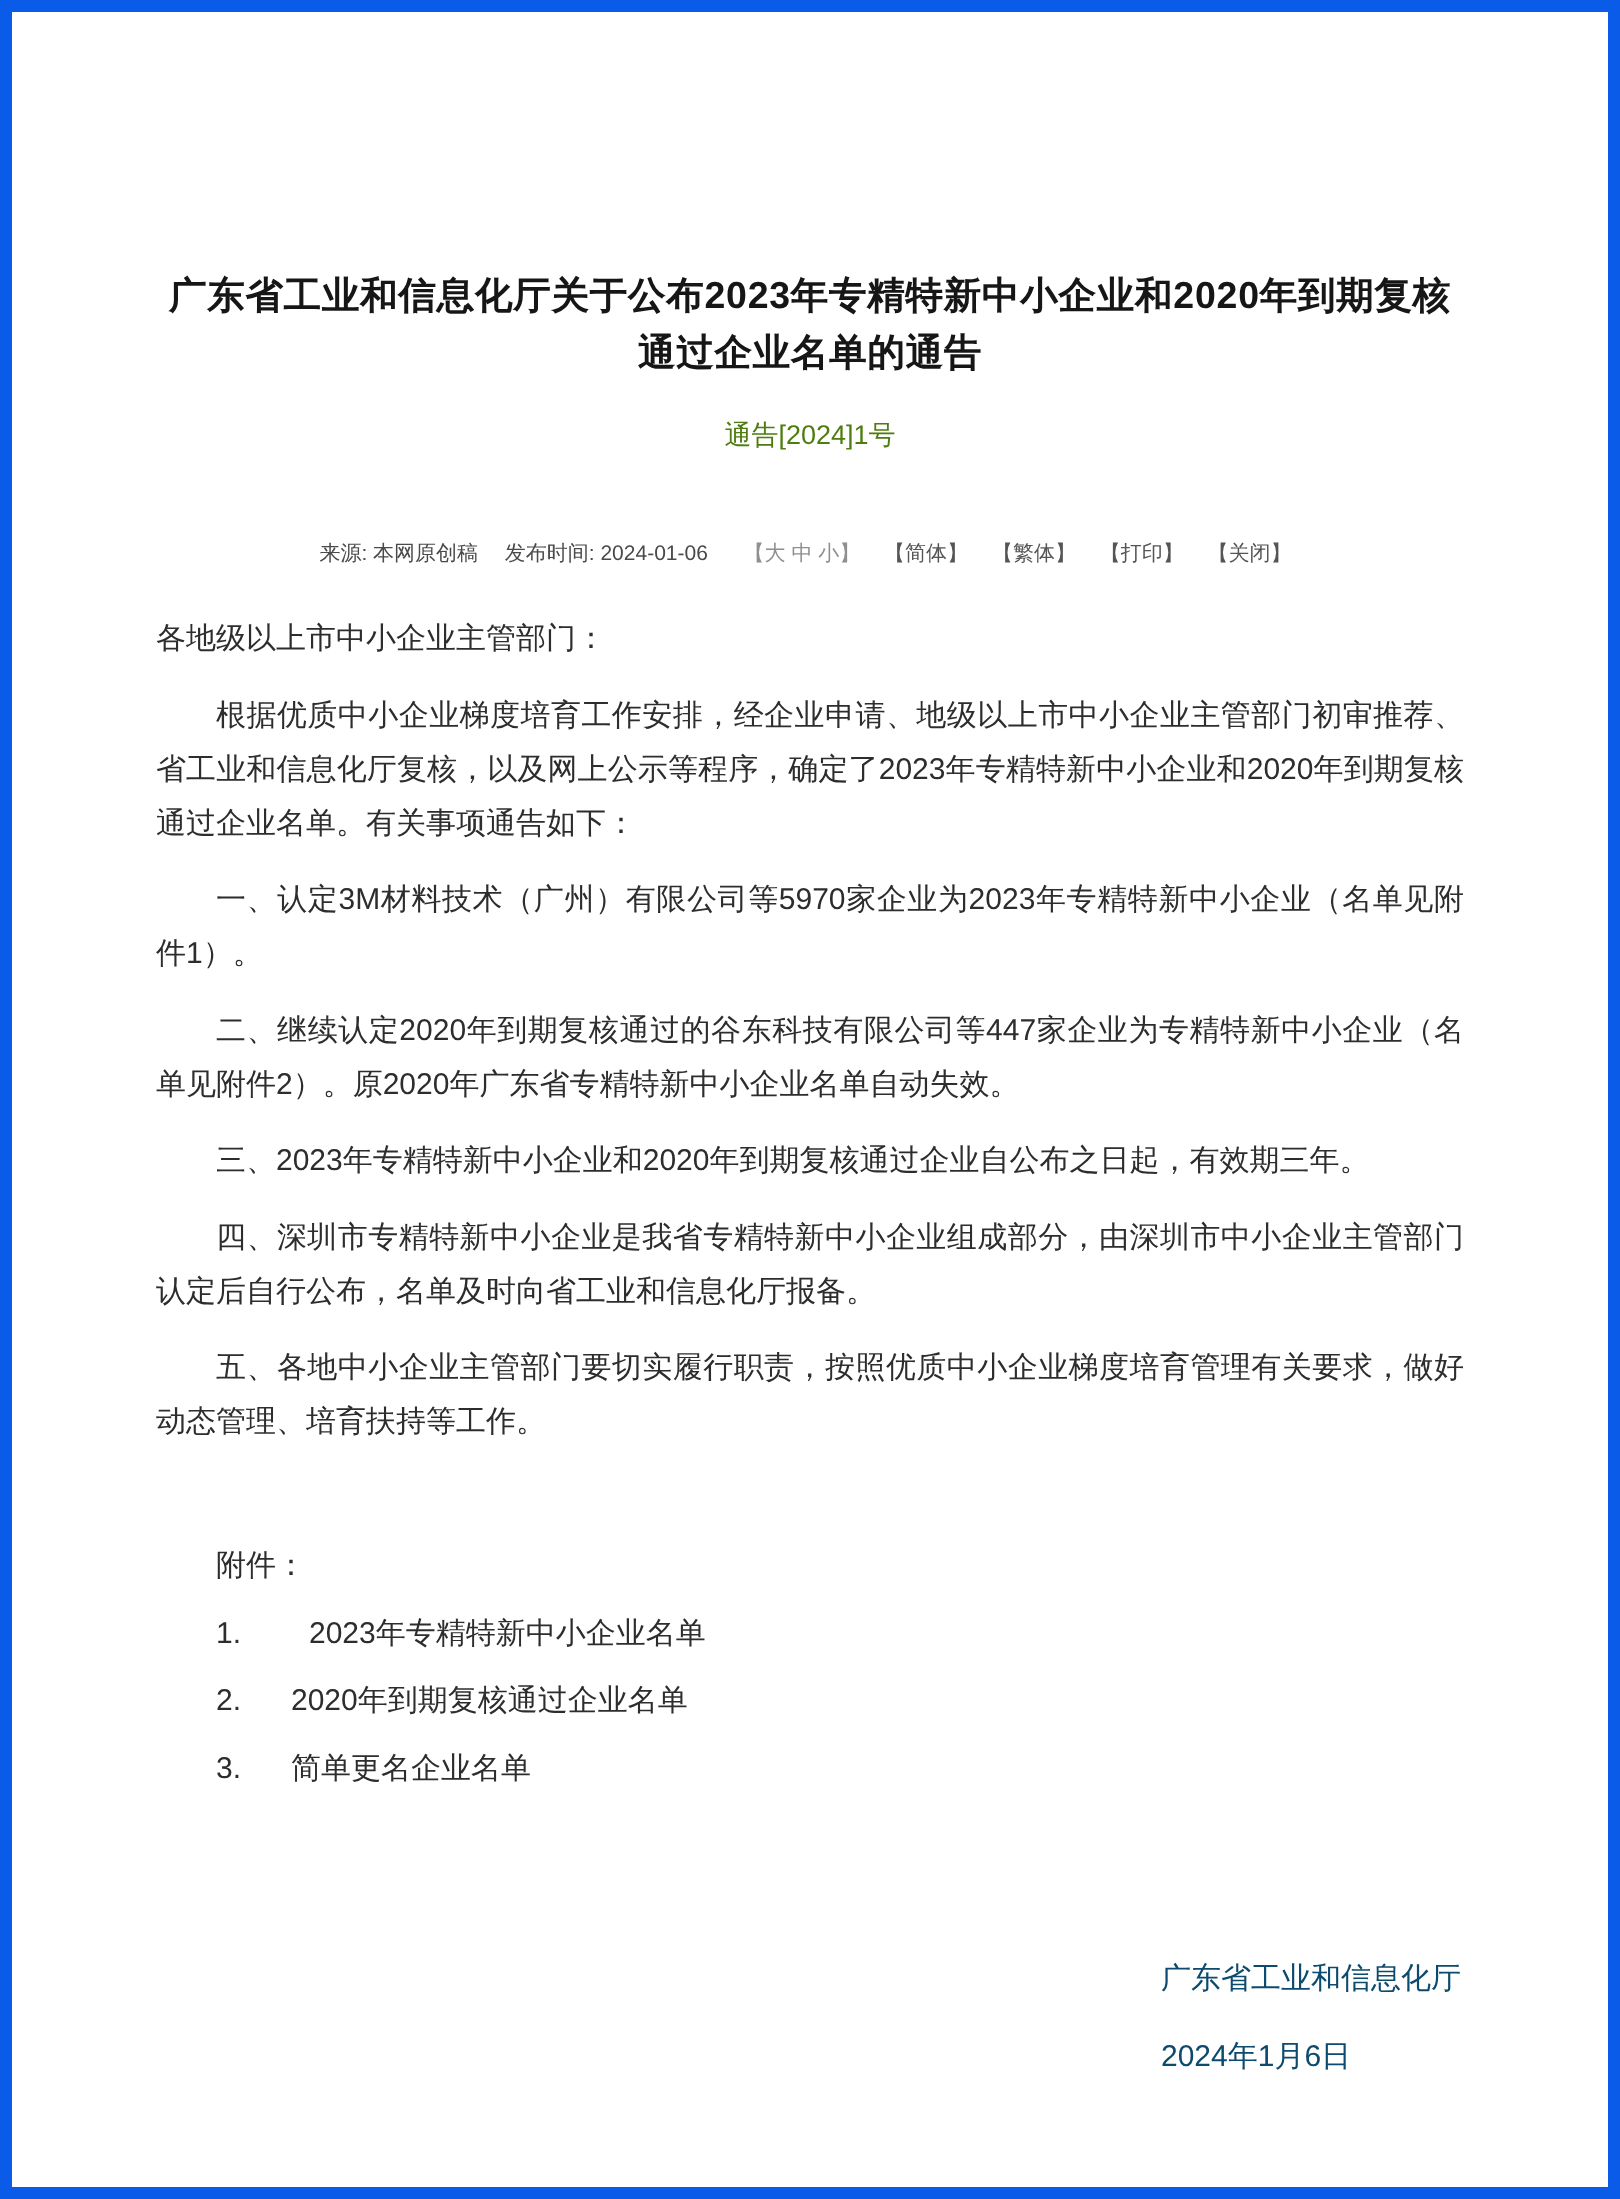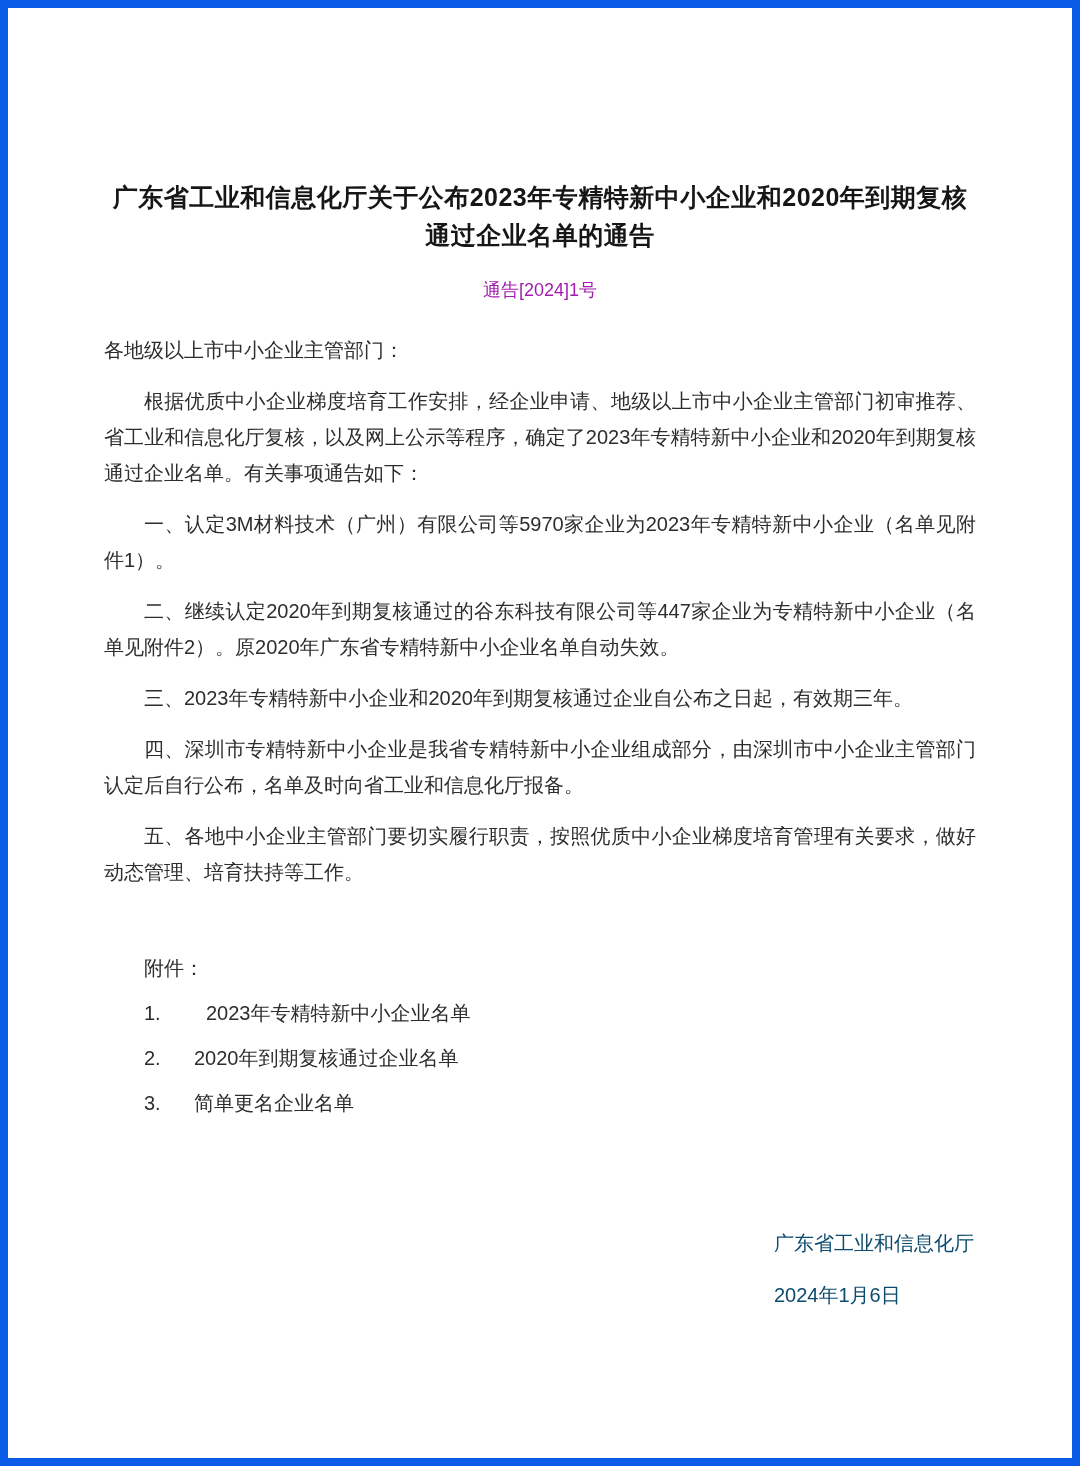--- a/index.html
+++ b/index.html
@@ -32,21 +32,21 @@
     text-align: center;
     font-size: 25px;
     font-weight: bold;
     line-height: 38px;
     color: #161616;
     letter-spacing: 0.5px;
   }
   .doc-number {
     text-align: center;
     font-size: 18px;
-    color: #a21caf;
+    color: #4d7c0f;
     margin-top: 24px;
     line-height: 24px;
   }
   .meta-bar {
     margin-top: 56px;
     text-align: center;
     font-size: 14px;
     color: #4a4a4a;
     line-height: 20px;
     white-space: nowrap;
@@ -115,20 +115,33 @@
 </head>
 <body>
 
 <div class="frame" style="border-color: rgb(10, 92, 232);">
   <div class="content">
 
     <h1 class="notice-title">广东省工业和信息化厅关于公布2023年专精特新中小企业和2020年到期复核通过企业名单的通告</h1>
 
     <div class="doc-number">通告[2024]1号</div>
 
+    <div class="meta-bar">
+      <span>来源:</span>
+      <span>本网原创稿</span>
+      <span class="gap"></span>
+      <span>发布时间:</span>
+      <span>2024-01-06</span>
+      <span class="gap"></span>
+      <span class="meta-btn size-ctl">【大 中 小】</span>
+      <span class="meta-btn">【简体】</span>
+      <span class="meta-btn">【繁体】</span>
+      <span class="meta-btn">【打印】</span>
+      <span class="meta-btn">【关闭】</span>
+    </div>
 
     <div class="body-text">
       <p class="para salutation">各地级以上市中小企业主管部门：</p>
       <p class="para">根据优质中小企业梯度培育工作安排，经企业申请、地级以上市中小企业主管部门初审推荐、省工业和信息化厅复核，以及网上公示等程序，确定了2023年专精特新中小企业和2020年到期复核通过企业名单。有关事项通告如下：</p>
       <p class="para">一、认定3M材料技术（广州）有限公司等5970家企业为2023年专精特新中小企业（名单见附件1）。</p>
       <p class="para">二、继续认定2020年到期复核通过的谷东科技有限公司等447家企业为专精特新中小企业（名单见附件2）。原2020年广东省专精特新中小企业名单自动失效。</p>
       <p class="para">三、2023年专精特新中小企业和2020年到期复核通过企业自公布之日起，有效期三年。</p>
       <p class="para">四、深圳市专精特新中小企业是我省专精特新中小企业组成部分，由深圳市中小企业主管部门认定后自行公布，名单及时向省工业和信息化厅报备。</p>
       <p class="para">五、各地中小企业主管部门要切实履行职责，按照优质中小企业梯度培育管理有关要求，做好动态管理、培育扶持等工作。</p>
 

